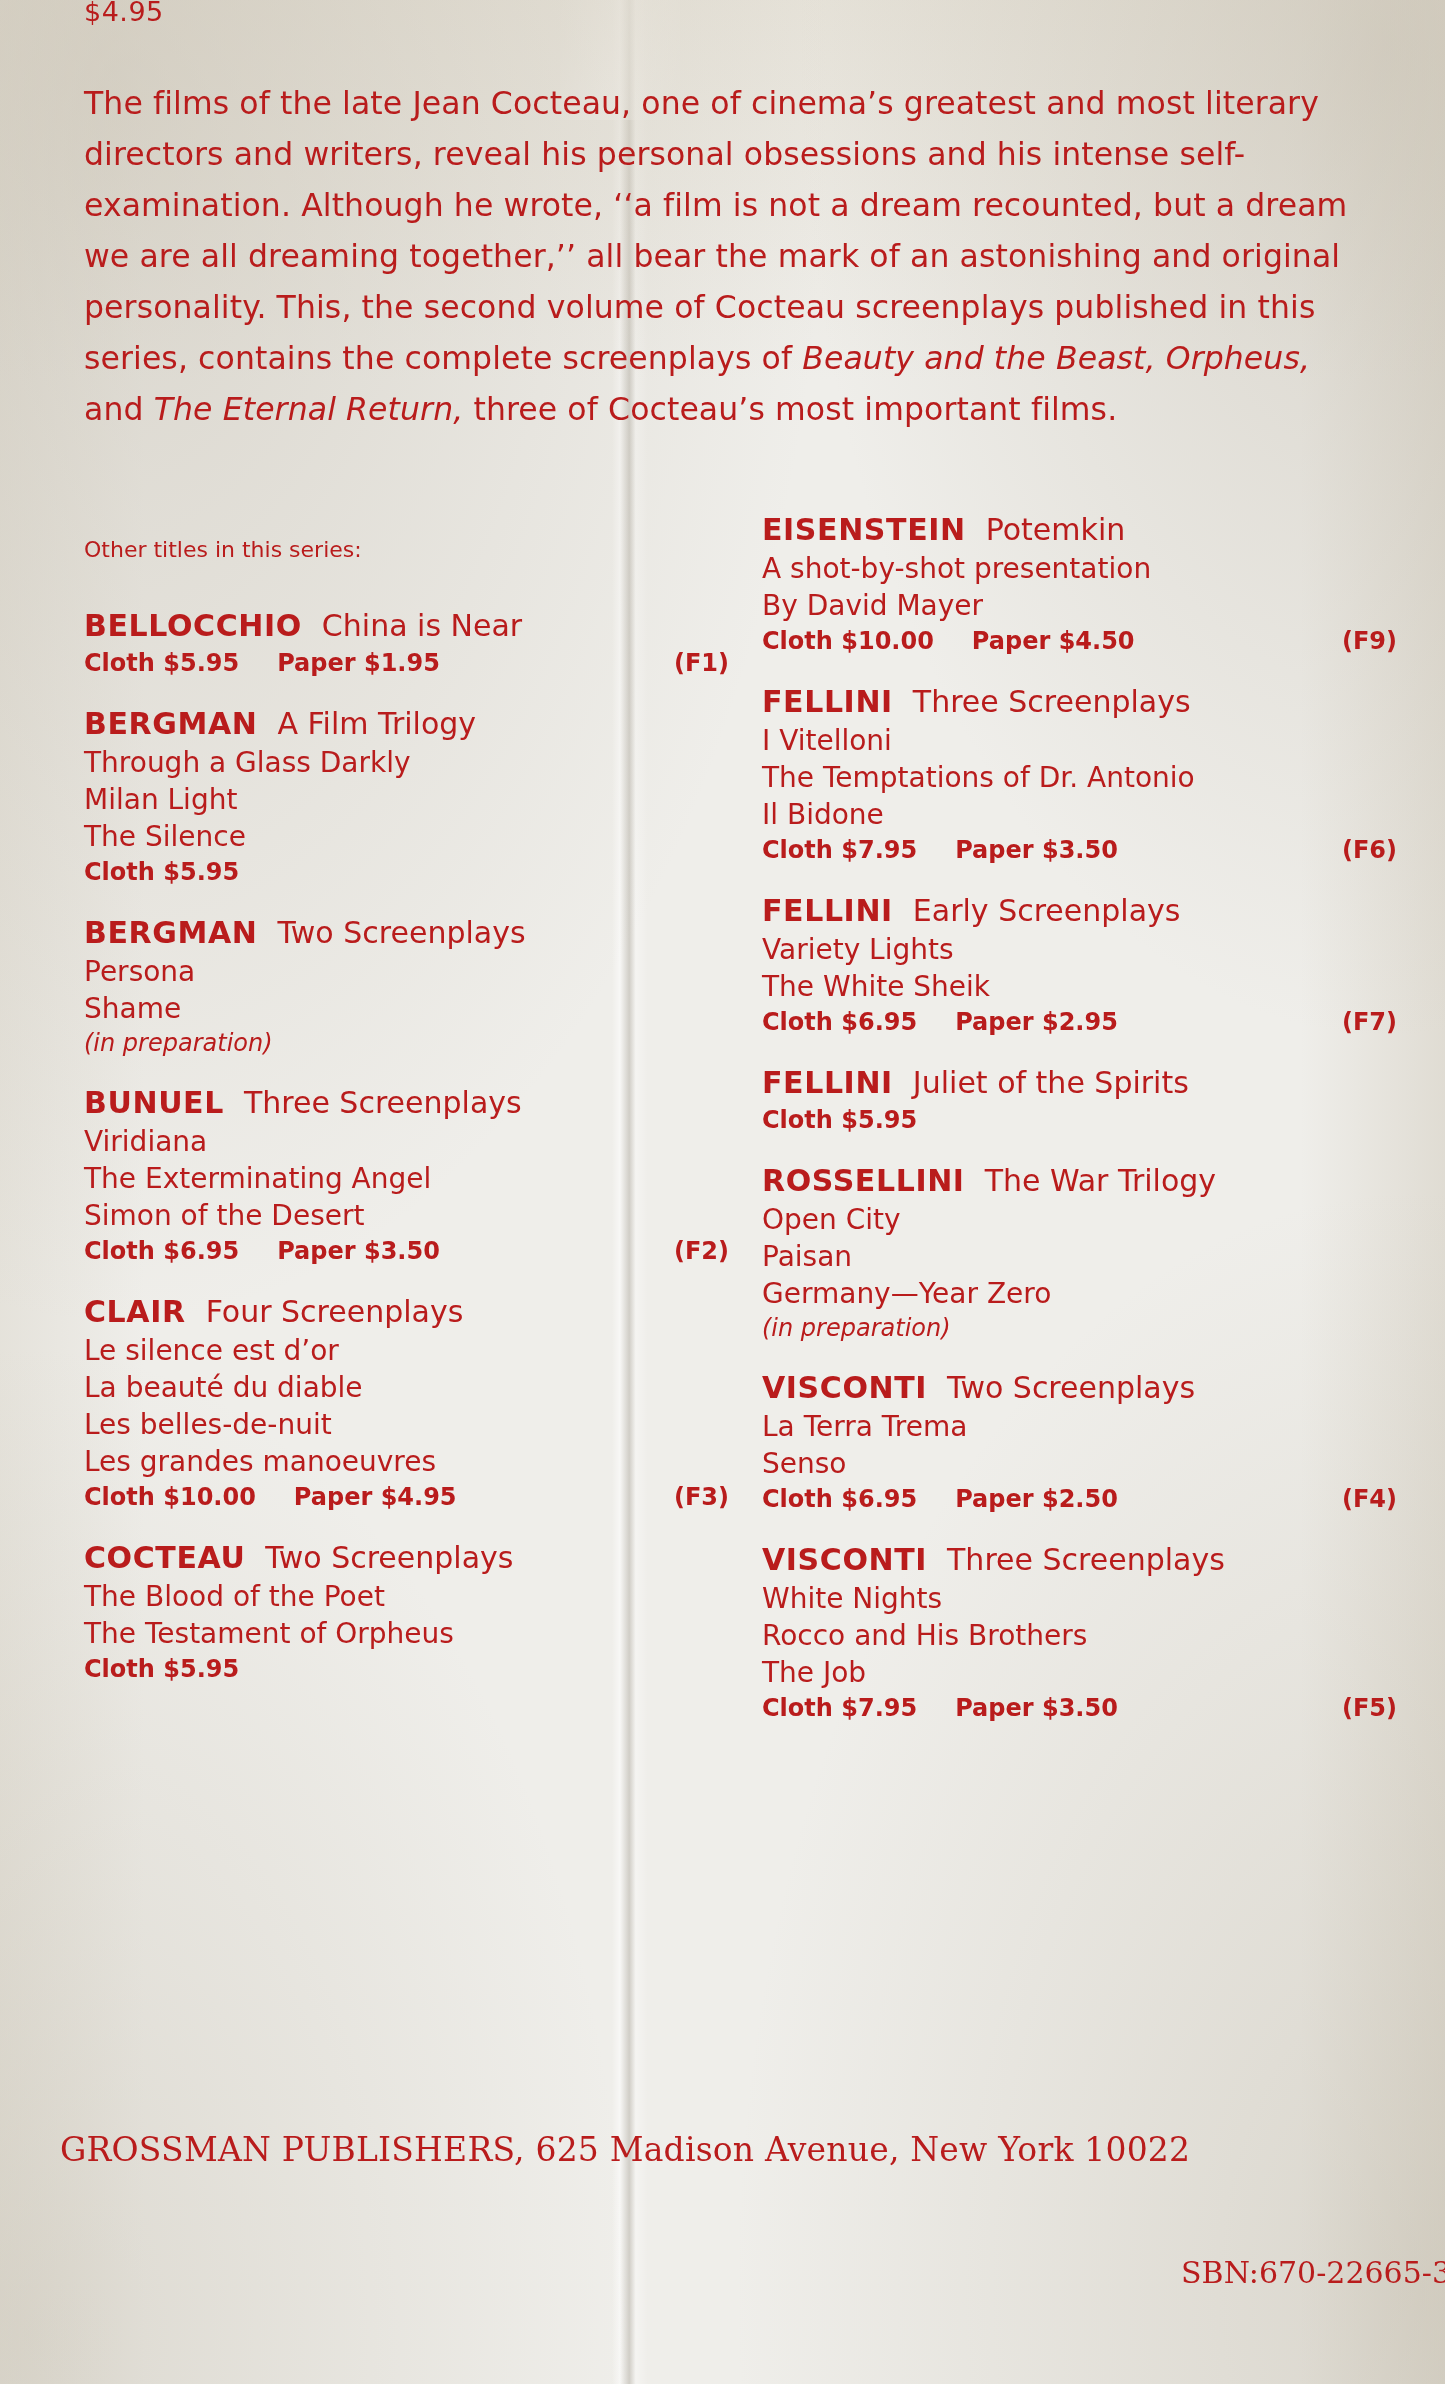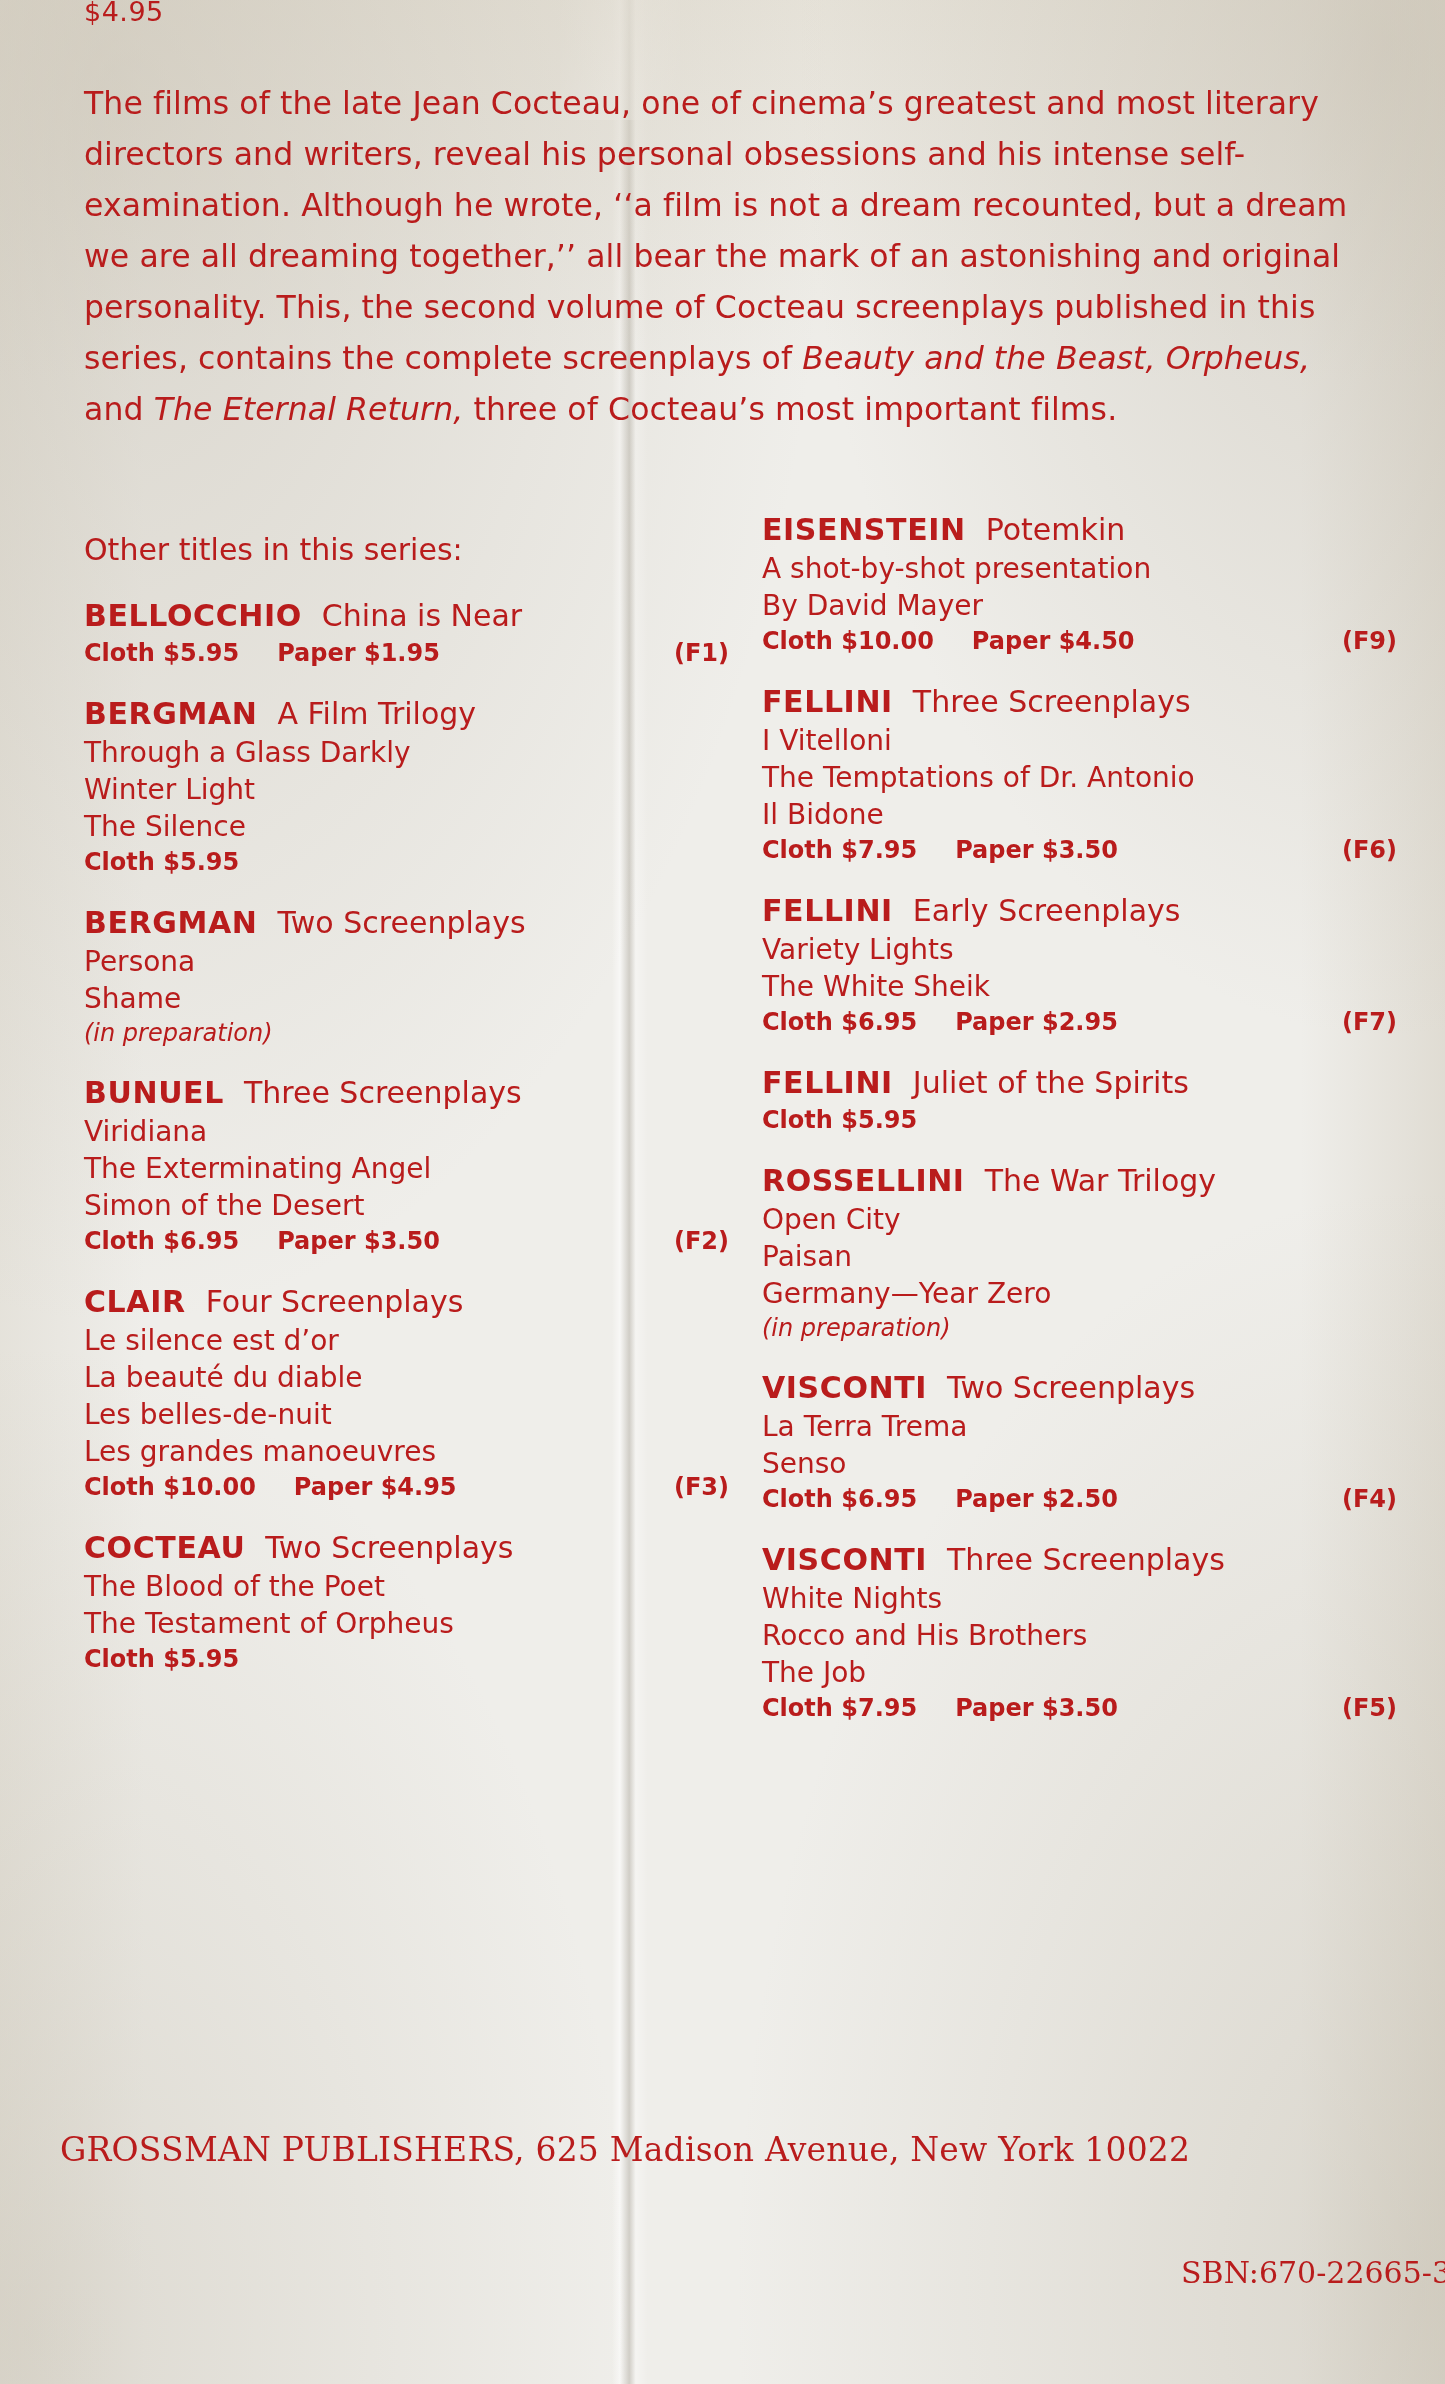--- a/index.html
+++ b/index.html
@@ -96,23 +96,23 @@
     width: 650px;
   }
   .col-right {
     position: absolute;
     left: 762px;
     top: -20px;
     width: 640px;
   }
 
   .series-head {
-    font-size: 30px;
+    font-size: 22px;
     line-height: 40px;
-    margin-bottom: 26px;
+    margin-bottom: 36px;
   }
 
   .entry { margin-bottom: 24px; }
   .entry-title {
     font-size: 30px;
     line-height: 40px;
     white-space: nowrap;
   }
   .entry-title b {
     font-weight: bold;
@@ -180,21 +180,21 @@
       <div class="col-left">
         <div class="series-head">Other titles in this series:</div>
         <div id="left-entries">
             <div class="entry">
               <div class="entry-title"><b>BELLOCCHIO</b><span class="sub">China is Near</span></div>
               <div class="entry-price"><span>Cloth $5.95</span><span class="paper">Paper $1.95</span><span class="code" style="left: 590px;">(F1)</span></div>
             </div>
             <div class="entry">
               <div class="entry-title"><b>BERGMAN</b><span class="sub">A Film Trilogy</span></div>
               <div class="entry-line">Through a Glass Darkly</div>
-              <div class="entry-line">Winter Light</div>
+              <div class="entry-line">Milan Light</div>
               <div class="entry-line">The Silence</div>
               <div class="entry-price"><span>Cloth $5.95</span></div>
             </div>
             <div class="entry">
               <div class="entry-title"><b>BERGMAN</b><span class="sub">Two Screenplays</span></div>
               <div class="entry-line">Persona</div>
               <div class="entry-line">Shame</div>
               <div class="entry-note">(in preparation)</div>
             </div>
             <div class="entry">

